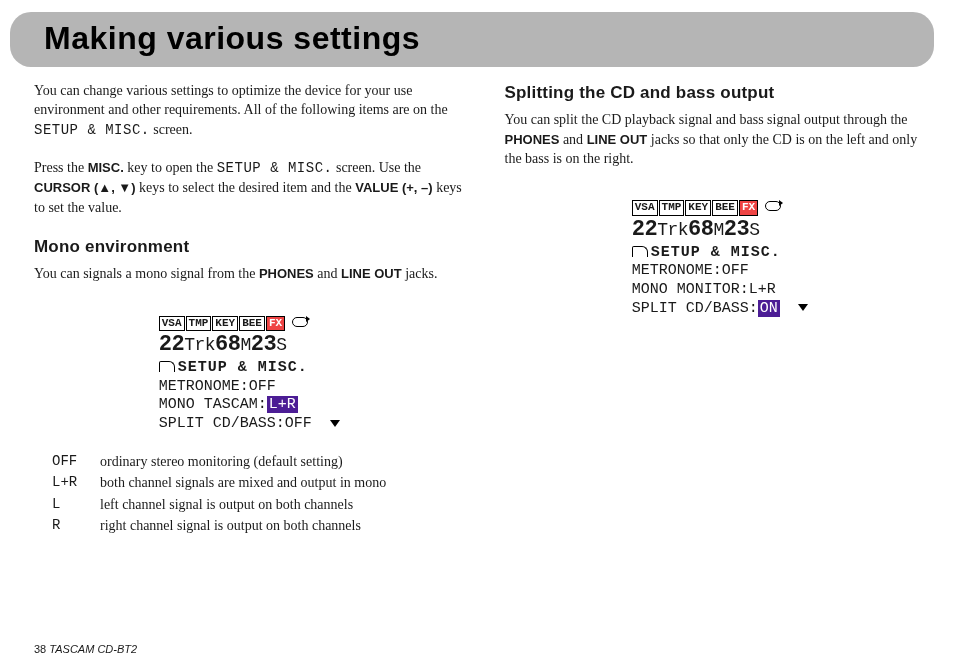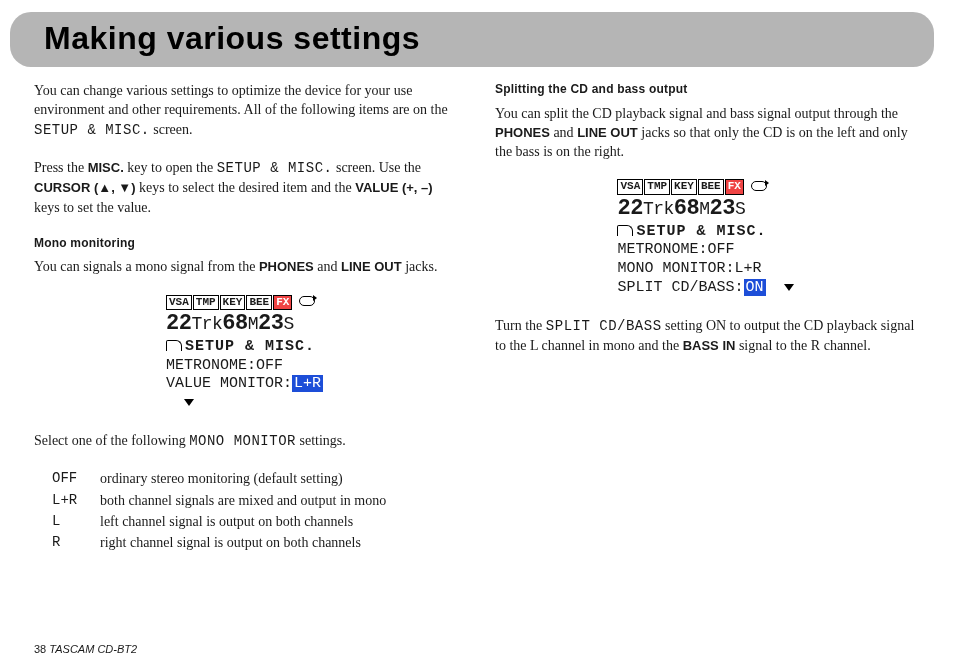--- a/index.html
+++ b/index.html
@@ -24,33 +24,33 @@
     margin: 0;
     font-family: Arial, Helvetica, sans-serif;
     font-weight: 800;
     font-size: 32px;
     color: #000;
     letter-spacing: 0.5px;
   }
   .columns {
     display: flex;
     gap: 40px;
-    padding: 14px 38px 0 34px;
+    padding: 14px 19px 0 34px;
   }
   .col {
     flex: 1;
     line-height: 1.38;
   }
   .col p {
     margin: 0 0 18px 0;
   }
   .section-h {
     font-family: Arial, Helvetica, sans-serif;
     font-weight: 800;
-    font-size: 12px;
+    font-size: 17px;
     margin: 0 0 6px 0;
     letter-spacing: 0.2px;
   }
   .b { font-weight: bold; font-family: Arial, Helvetica, sans-serif; font-size: 13px; }
   .mono { font-family: 'Courier New', monospace; letter-spacing: 0.5px; }
   .screen-wrap {
     display: flex;
     justify-content: center;
     margin: 8px 0 18px 0;
   }
@@ -63,20 +63,21 @@
   .screen .tab-row {
     font-size: 11px;
     letter-spacing: 0;
   }
   .tab {
     border: 1.5px solid #000;
     padding: 0 2px;
     font-weight: bold;
     display: inline-block;
     margin-right: 1px;
+    margin-top: 14px;
   }
   .tab.active {
     background: #ef4444;
     color: #fff;
   }
   .screen .line2 {
     font-size: 18px;
     text-align: left;
     padding-right: 8px;
     letter-spacing: -0.5px;
@@ -91,21 +92,21 @@
     display: inline-block;
     width: 14px;
     height: 10px;
     border: 1.5px solid #000;
     border-radius: 2px 6px 0 0;
     border-bottom: none;
     margin-right: 3px;
     margin-bottom: -1px;
   }
   .inv {
-    background: #1d4ed8;
+    background: #4c1d95;
     color: #fff;
     padding: 0 2px;
   }
   .settings-list {
     margin-left: 18px;
   }
   .settings-list .row {
     display: flex;
     margin-bottom: 2px;
   }
@@ -162,43 +163,40 @@
 <div class="columns">
 
   <div class="col">
     <p>
       <span>You can change various settings to optimize the device for your use environment and other requirements. All of the following items are on the </span><span class="mono">SETUP &amp; MISC.</span><span> screen.</span>
     </p>
     <p>
       <span>Press the </span><span class="b">MISC.</span><span> key to open the </span><span class="mono">SETUP &amp; MISC.</span><span> screen. Use the </span><span class="b">CURSOR (▲, ▼)</span><span> keys to select the desired item and the </span><span class="b">VALUE (+, –)</span><span> keys to set the value.</span>
     </p>
 
-    <div class="section-h">Mono monitoring</div>
+    <div class="section-h">Mono environment</div>
     <p>
       <span>You can signals a mono signal from the </span><span class="b">PHONES</span><span> and </span><span class="b">LINE OUT</span><span> jacks.</span>
     </p>
 
     <div class="screen-wrap">
       <div class="screen">
         <div class="tab-row">
           <span class="tab">VSA</span><span class="tab">TMP</span><span class="tab">KEY</span><span class="tab">BEE</span><span class="tab active">FX</span><span class="repeat-icon"></span>
         </div>
         <div class="line2">
           <span class="big">22</span><span>Trk</span><span class="big">68</span><span>M</span><span class="big">23</span><span>S</span>
         </div>
         <div class="line3"><span class="folder-icon"></span><span>SETUP &amp; MISC.</span></div>
         <div>METRONOME:OFF</div>
-        <div><span>VALUE MONITOR:</span><span class="inv">L+R</span></div>
-        <div><span class="down-caret"></span></div>
+        <div><span>MONO TASCAM:</span><span class="inv">L+R</span></div>
+        <div><span>SPLIT CD/BASS:OFF</span><span class="down-caret"></span></div>
       </div>
     </div>
 
-    <p>
-      <span>Select one of the following </span><span class="mono">MONO MONITOR</span><span> settings.</span>
-    </p>
 
     <div class="settings-list">
       <div class="row">
           <span class="key">OFF</span>
           <span>ordinary stereo monitoring (default setting)</span>
         </div>
       <div class="row">
           <span class="key">L+R</span>
           <span>both channel signals are mixed and output in mono</span>
         </div>
@@ -227,22 +225,19 @@
         <div class="line2">
           <span class="big">22</span><span>Trk</span><span class="big">68</span><span>M</span><span class="big">23</span><span>S</span>
         </div>
         <div class="line3"><span class="folder-icon"></span><span>SETUP &amp; MISC.</span></div>
         <div>METRONOME:OFF</div>
         <div>MONO MONITOR:L+R</div>
         <div><span>SPLIT CD/BASS:</span><span class="inv">ON</span><span class="down-caret"></span></div>
       </div>
     </div>
 
-    <p>
-      <span>Turn the </span><span class="mono">SPLIT CD/BASS</span><span> setting ON to output the CD playback signal to the L channel in mono and the </span><span class="b">BASS IN</span><span> signal to the R channel.</span>
-    </p>
   </div>
 </div>
 
 <div class="footer">
   <span class="pn">38</span>
   <span>TASCAM  CD-BT2</span>
 </div>
 
 </body></html>

